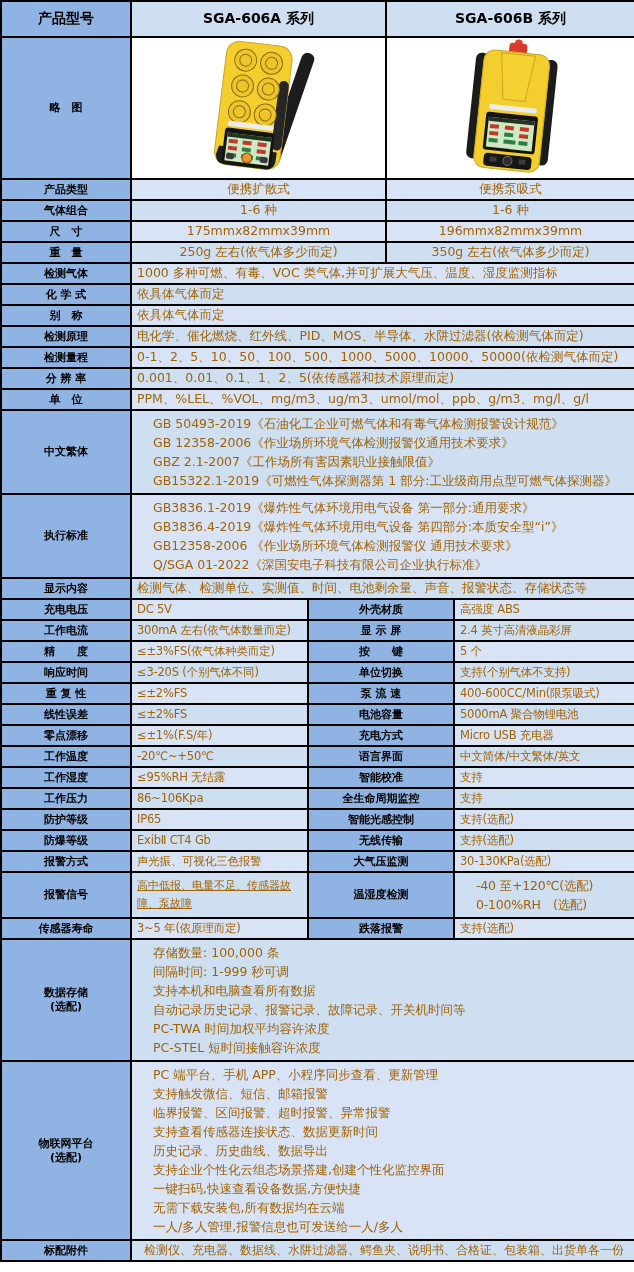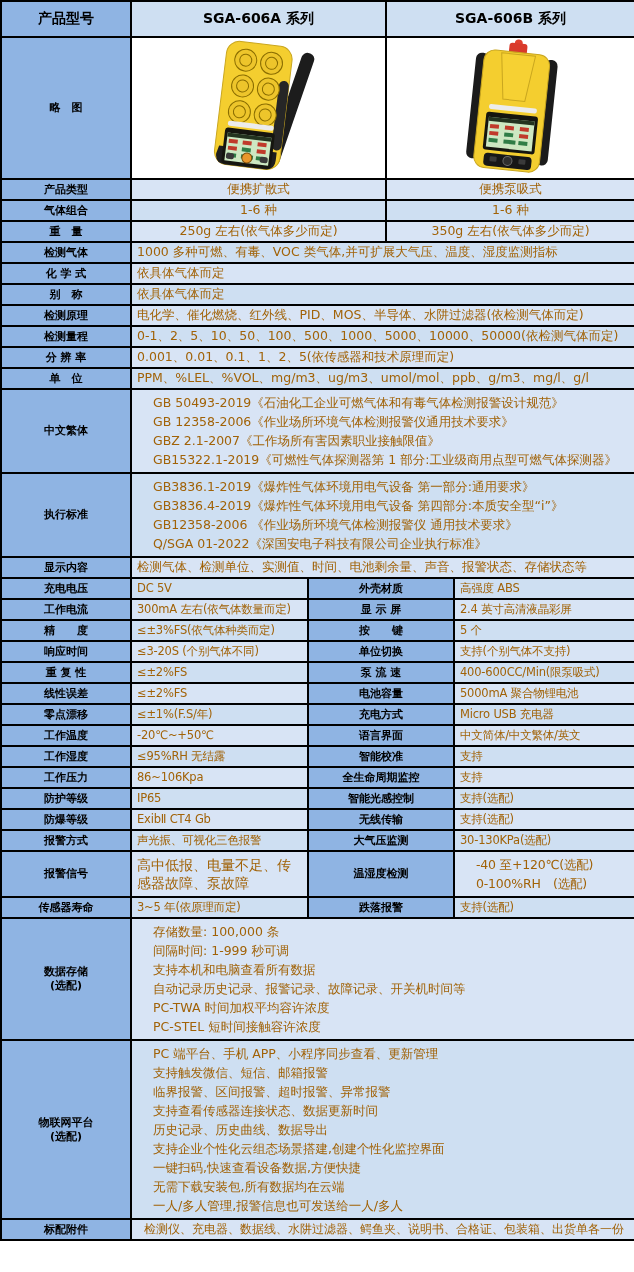--- a/index.html
+++ b/index.html
@@ -134,20 +134,25 @@
     <td class="lbl">产品类型</td>
     <td class="val c" colspan="2">便携扩散式</td>
     <td class="val c" colspan="2">便携泵吸式</td>
   </tr>
   <tr class="h1">
     <td class="lbl">气体组合</td>
     <td class="val c" colspan="2">1-6 种</td>
     <td class="val c" colspan="2">1-6 种</td>
   </tr>
   <tr class="h1">
+    <td class="lbl">尺　寸</td>
+    <td class="val c" colspan="2">175mmx82mmx39mm</td>
+    <td class="val c" colspan="2">196mmx82mmx39mm</td>
+  </tr>
+  <tr class="h1">
     <td class="lbl">重　量</td>
     <td class="val c" colspan="2">250g 左右(依气体多少而定)</td>
     <td class="val c" colspan="2">350g 左右(依气体多少而定)</td>
   </tr>
 
   <tr class="h1">
     <td class="lbl">检测气体</td>
     <td class="val" colspan="4">1000 多种可燃、有毒、VOC 类气体,并可扩展大气压、温度、湿度监测指标</td>
   </tr>
   <tr class="h1">
@@ -273,21 +278,21 @@
   </tr>
   <tr class="h1">
     <td class="lbl">报警方式</td>
     <td class="val sm">声光振、可视化三色报警</td>
     <td class="lbl" colspan="2">大气压监测</td>
     <td class="val sm">30-130KPa(选配)</td>
   </tr>
 
   <tr>
     <td class="lbl">报警信号</td>
-    <td class="val" style="font-size:14px;line-height:18px;">高中低报、电量不足、传感器故障、泵故障</td>
+    <td class="val" style="font-size:11px;line-height:18px;text-decoration:underline;">高中低报、电量不足、传感器故障、泵故障</td>
     <td class="lbl" colspan="2">温湿度检测</td>
     <td class="val lines">
       <div class="sm">-40 至+120℃(选配)</div>
       <div class="sm">0-100%RH　(选配)</div>
     </td>
   </tr>
 
   <tr class="h1">
     <td class="lbl">传感器寿命</td>
     <td class="val sm">3~5 年(依原理而定)</td>

